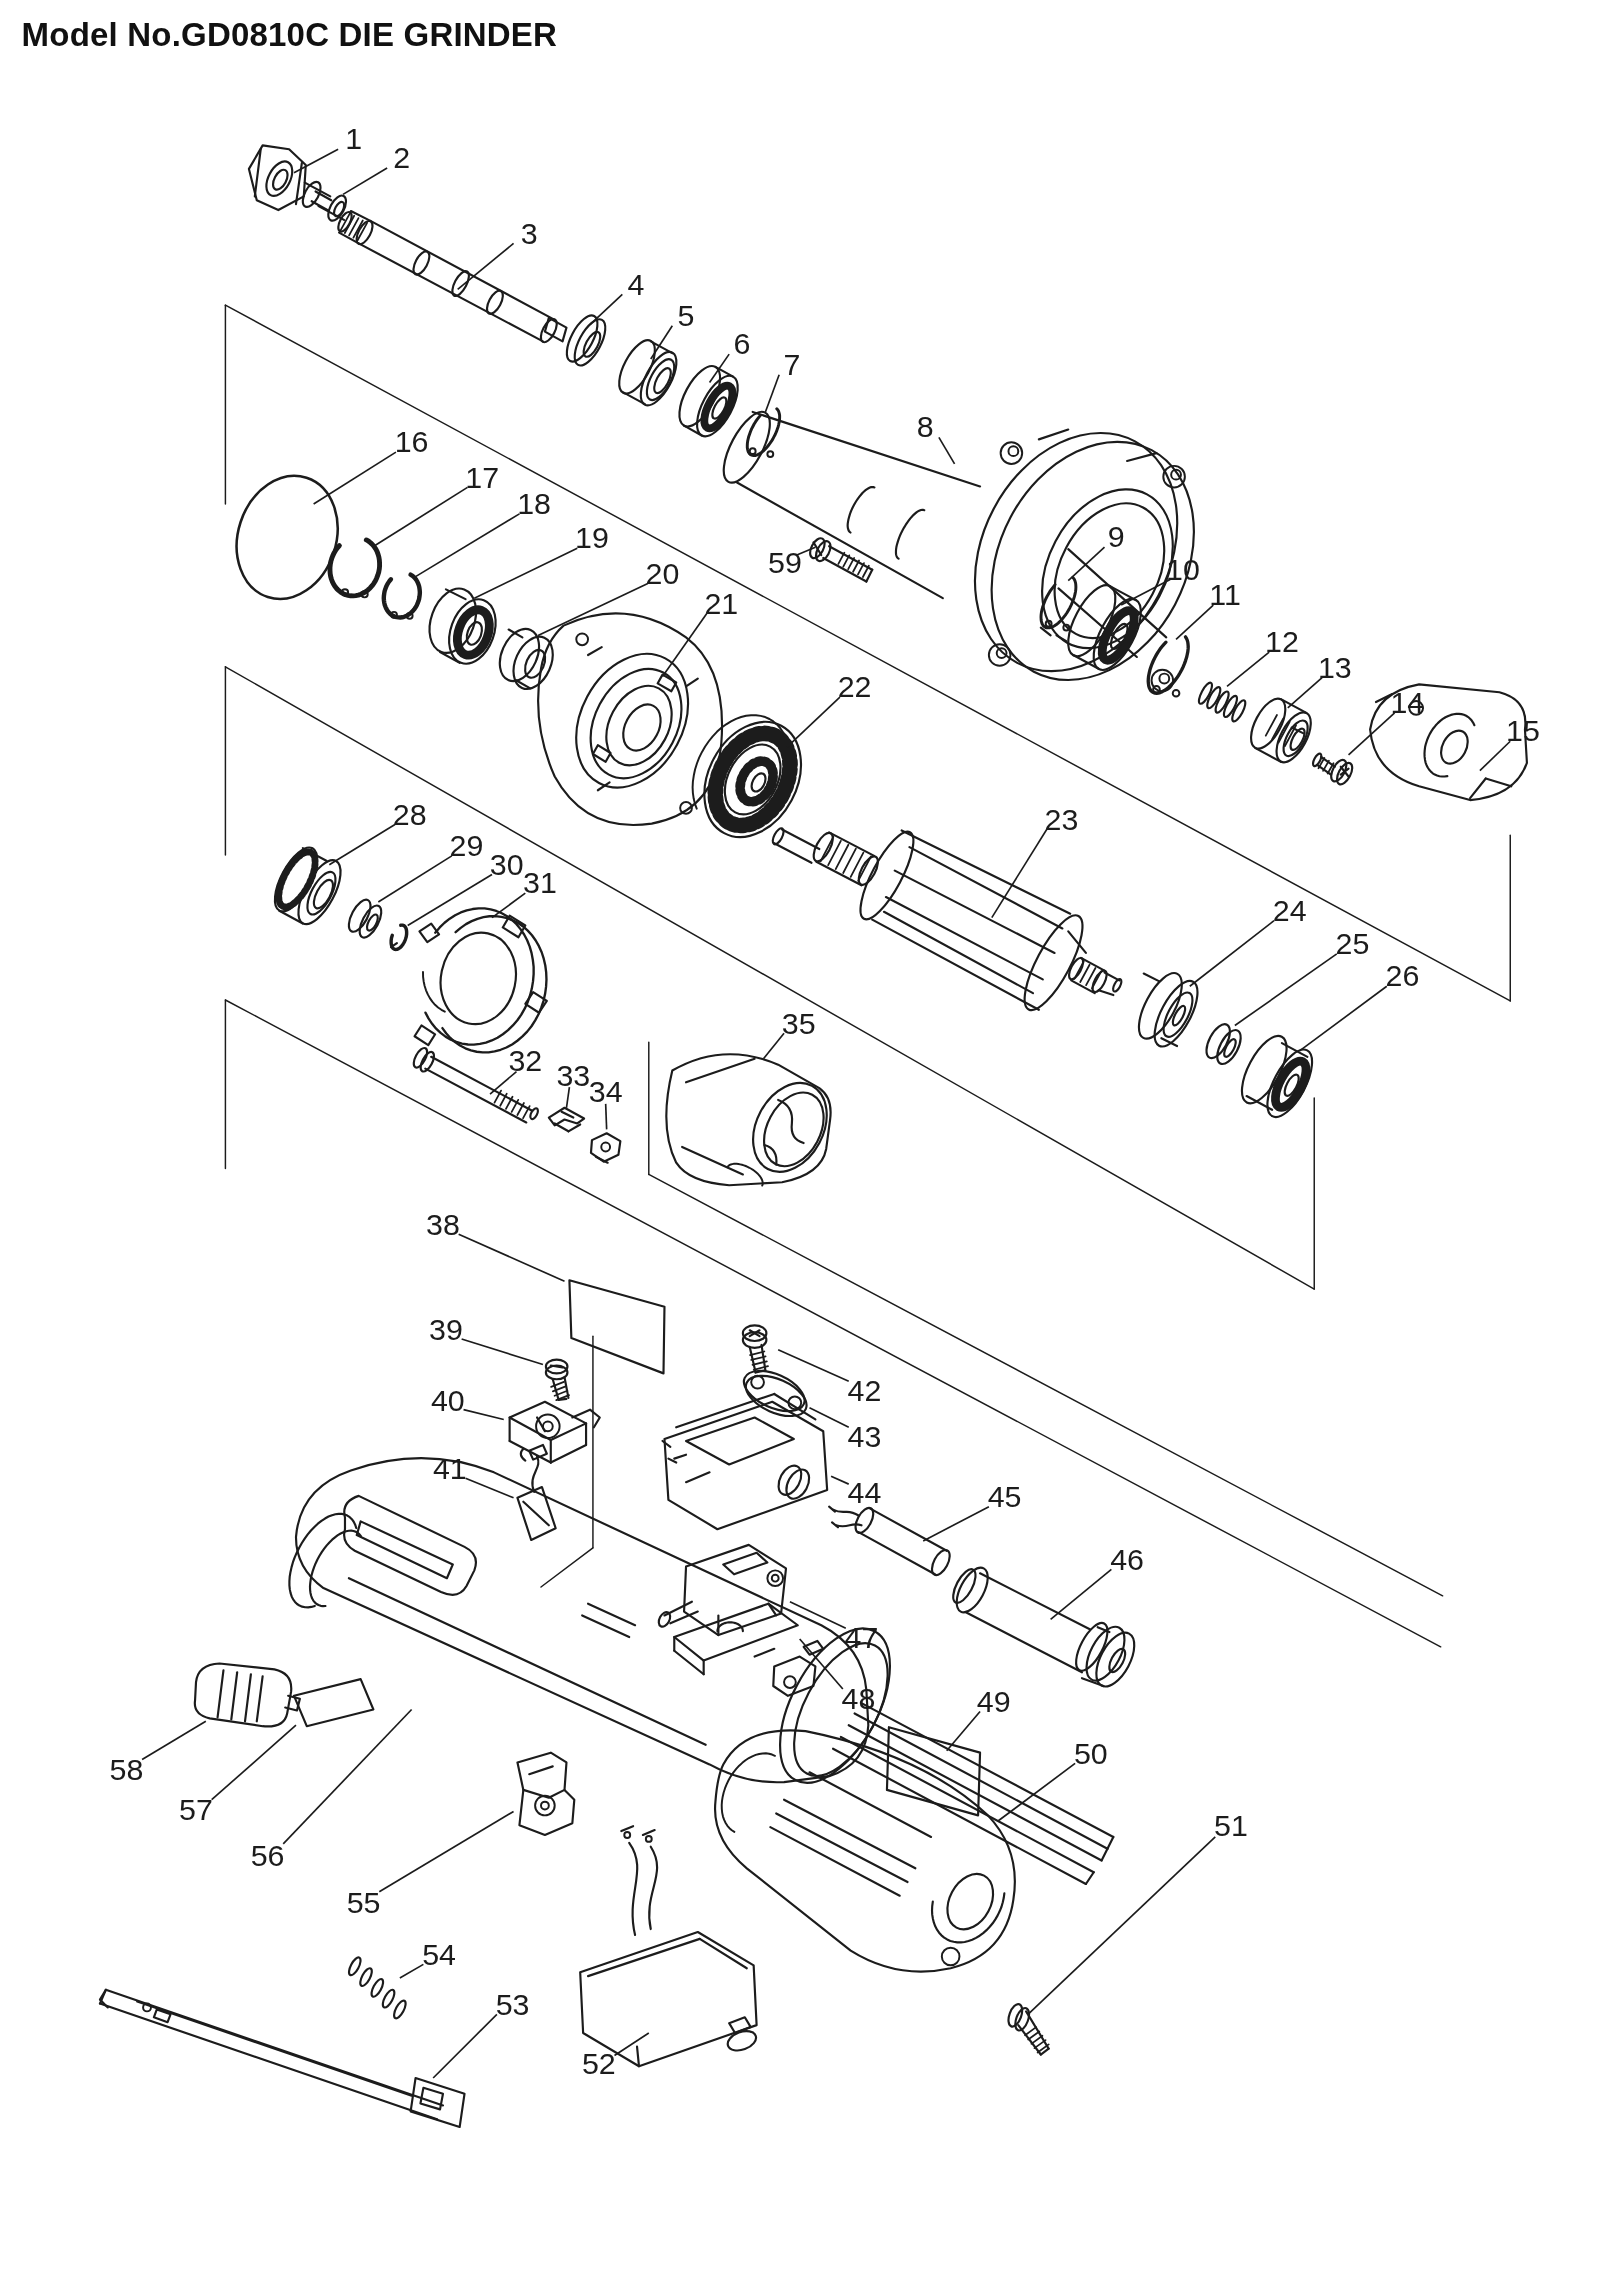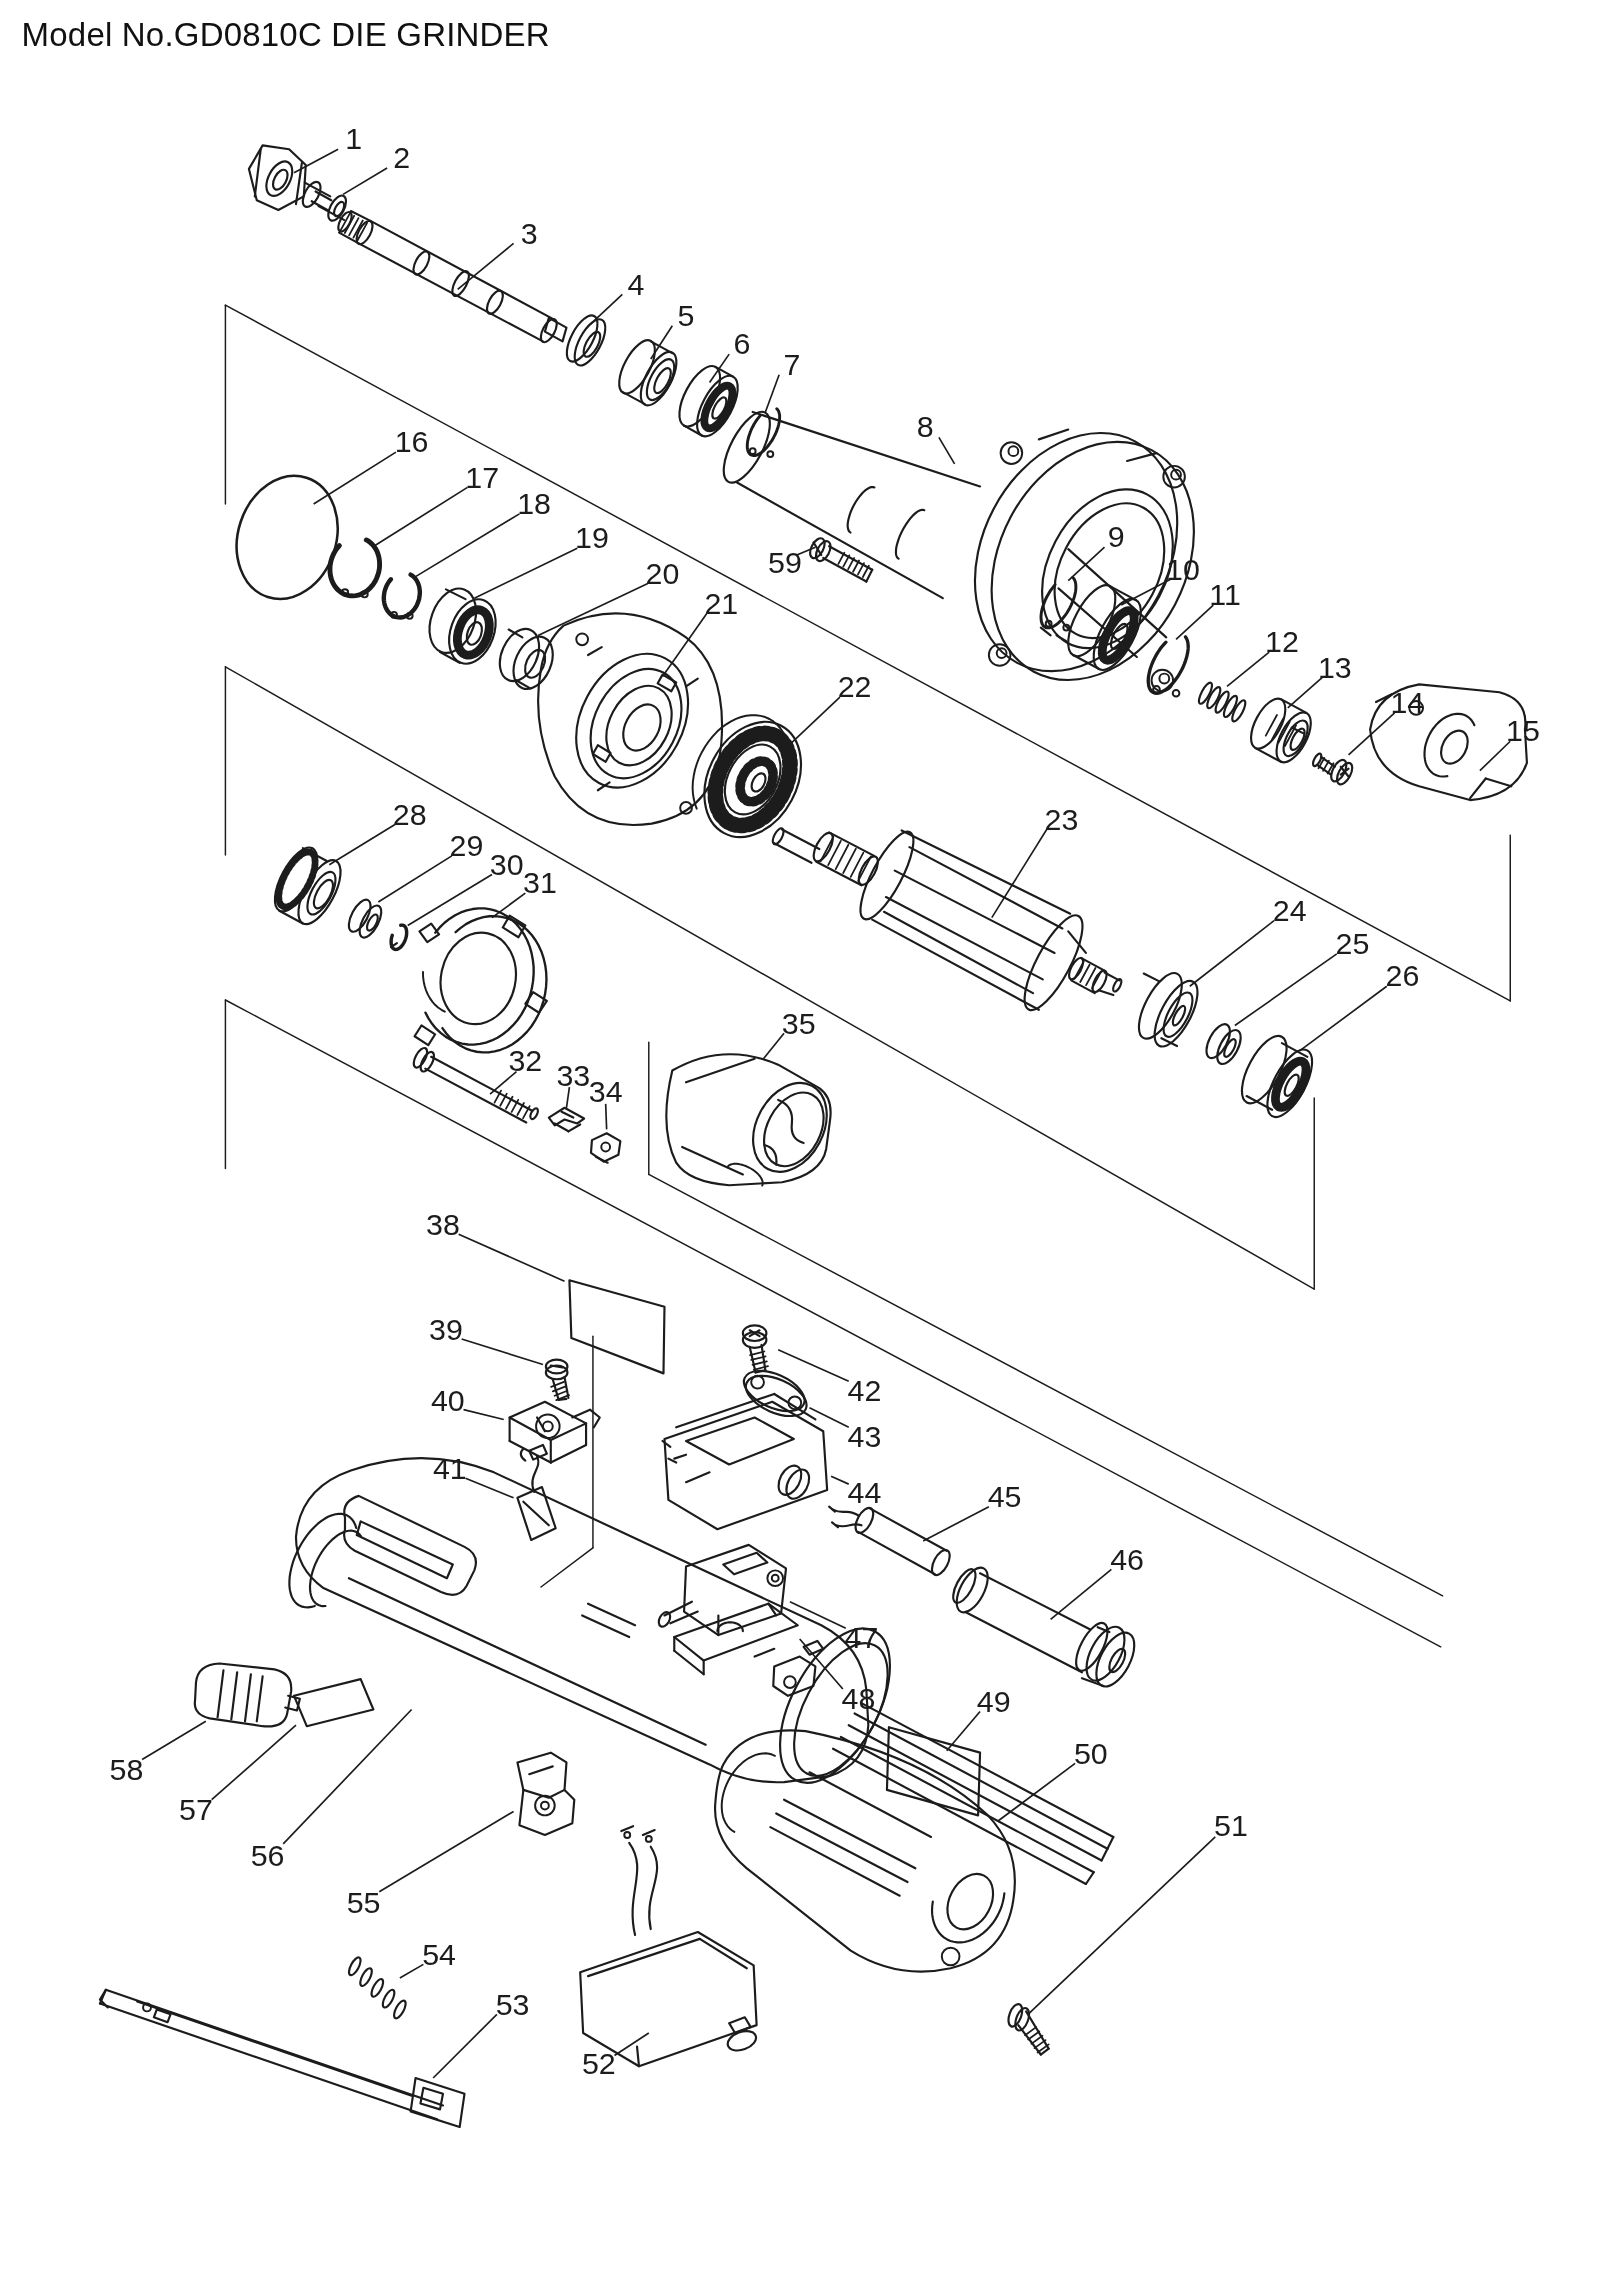--- a/index.html
+++ b/index.html
@@ -1,18 +1,18 @@
 <!DOCTYPE html>
 <html><head>
 <meta charset="utf-8">
 <style>
   html,body{margin:0;padding:0;background:#ffffff;}
   .page{position:relative;width:1621px;height:2293px;background:#fff;overflow:hidden;
         font-family:"Liberation Sans",sans-serif;}
-  .title{position:absolute;left:21.6px;top:15.7px;font-size:33px;font-weight:400;color:#111;
+  .title{position:absolute;left:21.6px;top:15.7px;font-size:33px;font-weight:700;color:#111;
          letter-spacing:0.2px;white-space:nowrap;}
   svg{position:absolute;left:0;top:0;}
   svg *{vector-effect:none;}
 </style>
 </head>
 <body>
 
 <div class="page">
   <div class="title">Model No.GD0810C DIE GRINDER</div>
   <svg id="diagram" width="1621" height="2293" viewBox="0 0 1654 2339" xmlns="http://www.w3.org/2000/svg">

